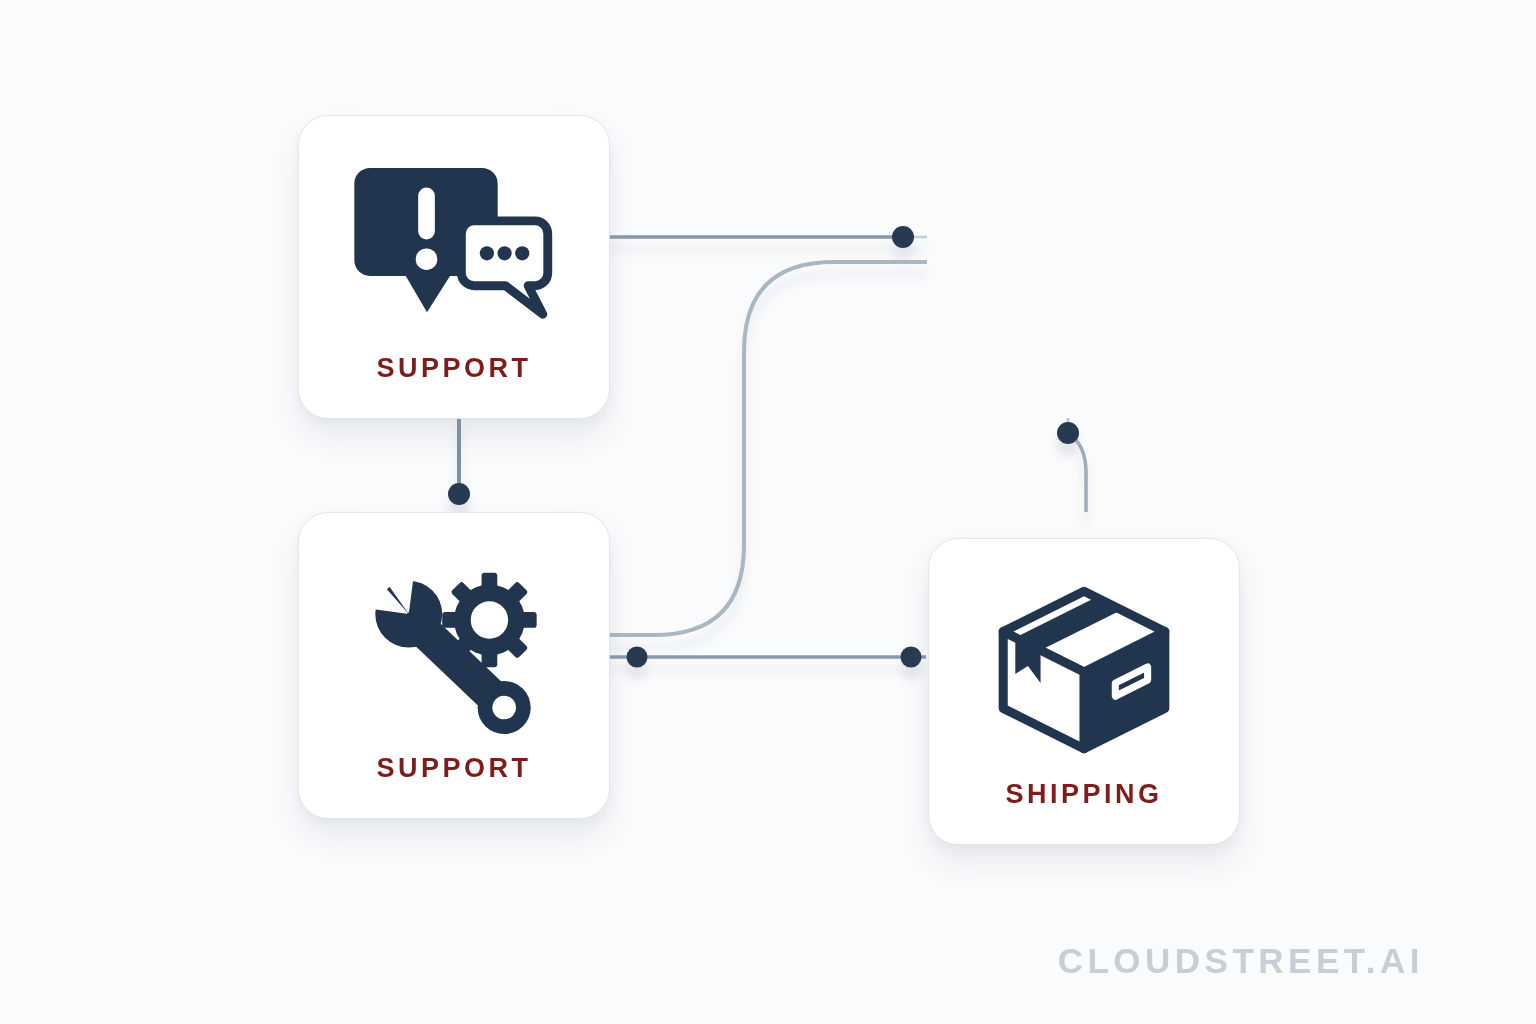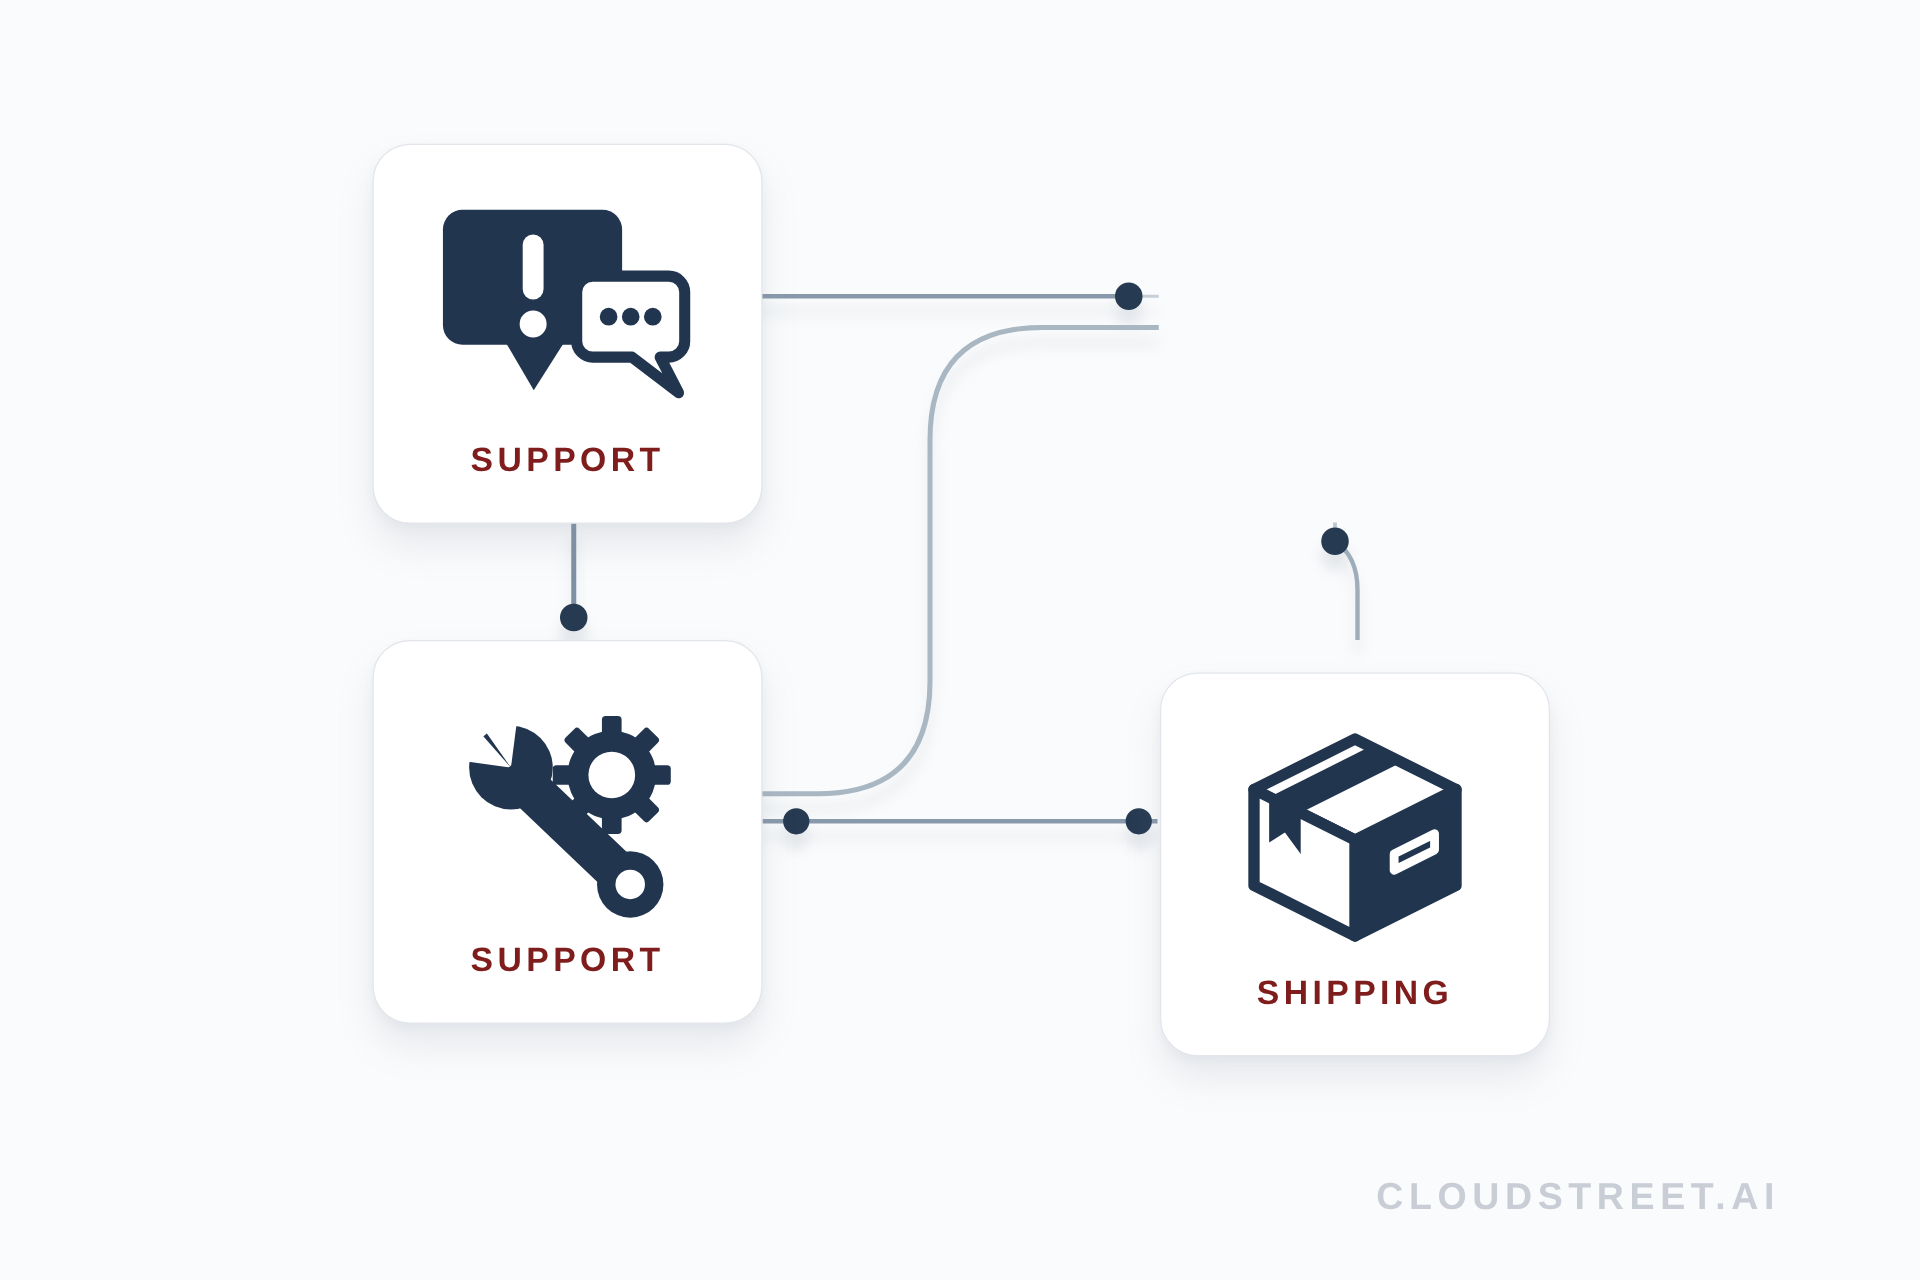--- a/index.html
+++ b/index.html
@@ -39,21 +39,21 @@
     color:#7f1d1d;
   }
   #card-support{left:298px;top:115px;}
   #card-warranty{left:928px;top:115px;}
   #card-repair{left:298px;top:512px;height:305px;}
   #card-shipping{left:928px;top:538px;height:305px;}
 
   .watermark{
     position:absolute;
     right:112px;top:941px;z-index:3;
-    font-size:30px;font-weight:700;letter-spacing:4.5px;
+    font-size:35px;font-weight:700;letter-spacing:4.5px;
     color:#c9cdd6;
   }
 </style>
 </head>
 <body>
 
 <div class="canvas">
 
   <svg class="connectors" width="1536" height="1024" viewBox="0 0 1536 1024">
 

